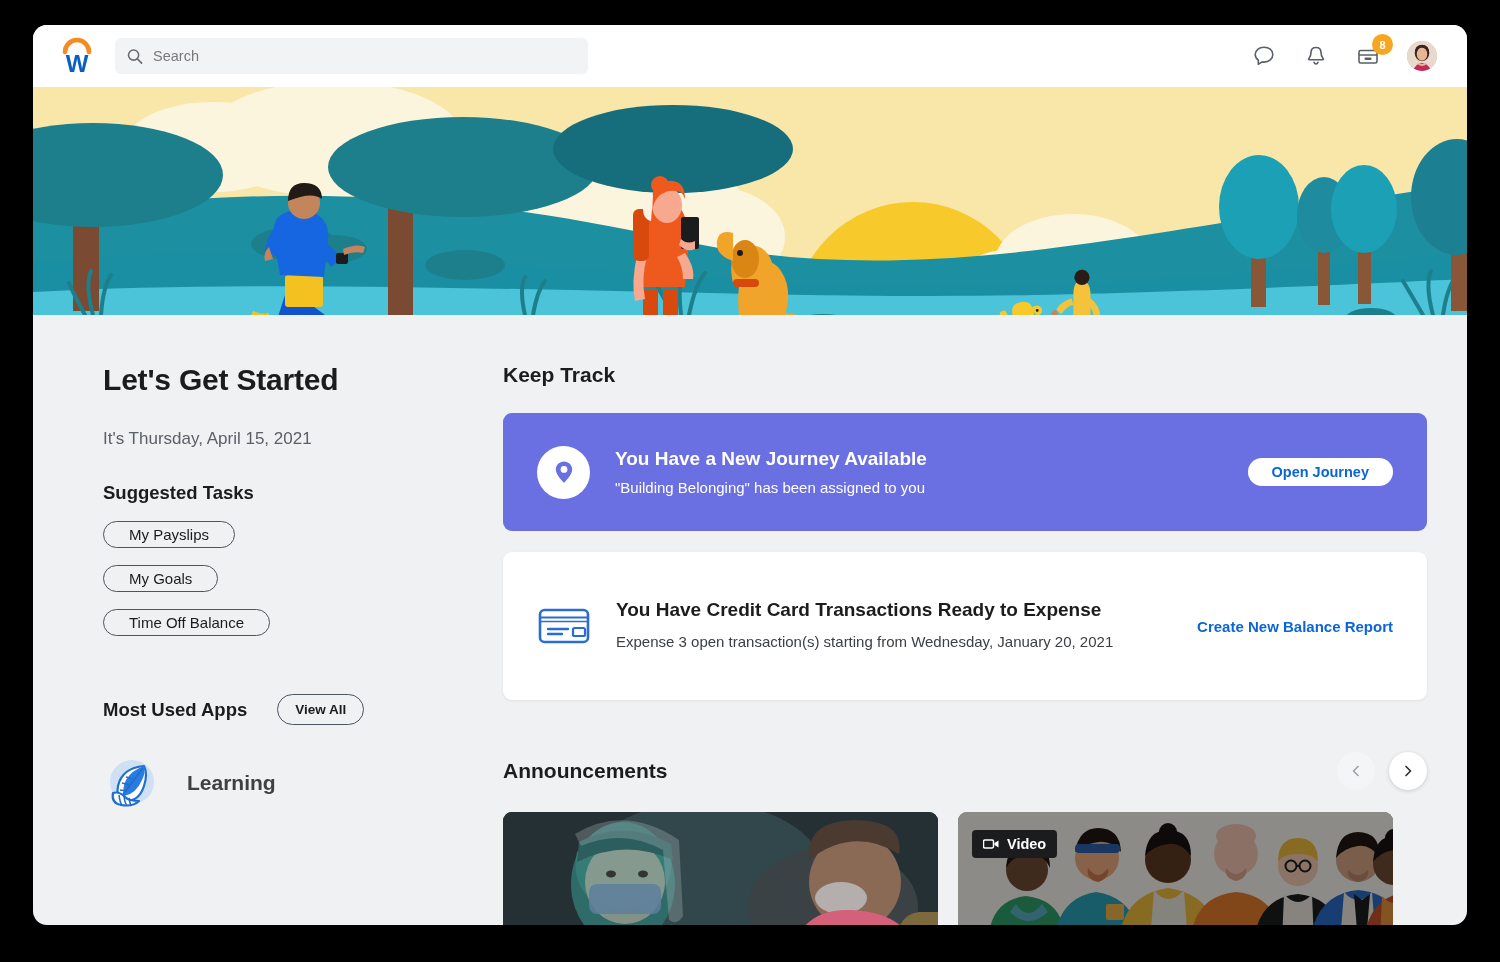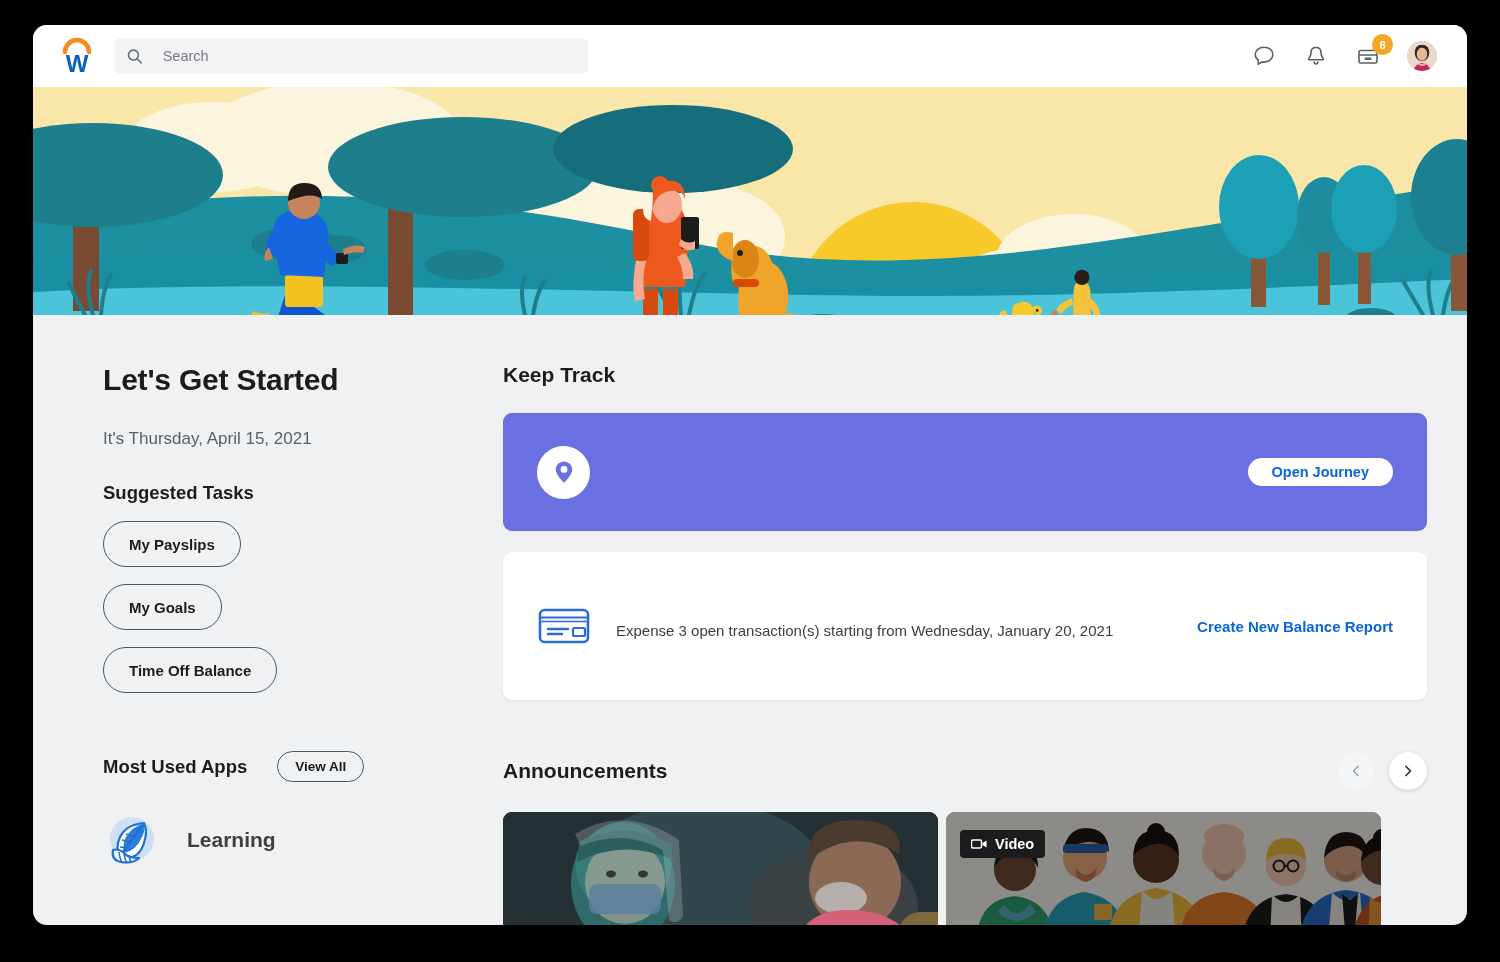--- a/index.html
+++ b/index.html
@@ -30,21 +30,21 @@
   }
   .wd-logo { width: 44px; height: 44px; position: relative; flex: 0 0 auto; }
   .search-wrap {
     margin-left: 16px; width: 473px; height: 36px;
     background: #F2F3F4; border-radius: 6px;
     display: flex; align-items: center; padding: 0 12px;
   }
   .search-input {
     border: none; outline: none; background: transparent;
     font-family: "Liberation Sans", sans-serif; font-size: 14.5px;
-    color: #be185d; margin-left: 20px; width: 100%;
+    color: #be185d; margin-left: 10px; width: 100%;
   }
   .search-input::placeholder { color: #77797d; }
   .header-right { margin-left: auto; display: flex; align-items: center; gap: 26px; padding-right: 8px; }
   .hicon { width: 26px; height: 26px; position: relative; cursor: pointer; }
   .badge {
     position: absolute; top: -9px; right: -12px;
     width: 21px; height: 21px; border-radius: 50%;
     background: #F5A623; color: #fff;
     font-size: 11px; font-weight: bold;
     display: flex; align-items: center; justify-content: center;
@@ -58,23 +58,23 @@
   #hero { position: relative; height: 228px; overflow: hidden; background: #F7E6A8; }
 
   
   #body { display: flex; height: 610px; }
   #sidebar { width: 470px; padding: 48px 0 0 70px; }
   h1.page-title { font-size: 30px; font-weight: bold; color: #1b1c1d; letter-spacing: -0.2px; }
   .date-line { margin-top: 32px; font-size: 17px; color: #5a6068; }
   h2.sub { margin-top: 33px; font-size: 18.5px; font-weight: bold; color: #1b1c1d; }
   .pill {
     display: inline-flex; align-items: center; justify-content: center;
-    height: 46px; padding: 0 25px; margin-top: 17px;
+    height: 27px; padding: 0 25px; margin-top: 17px;
     border: 1.6px solid #4b5560; border-radius: 24px;
-    font-size: 15px; font-weight: bold; color: #1b1c1d;
+    font-size: 15px; font-weight: normal; color: #1b1c1d;
     background: transparent; cursor: pointer; font-family: "Liberation Sans", sans-serif;
   }
   .pillrow { display: block; }
   .apps-head { margin-top: 58px; display: flex; align-items: center; }
   .apps-head h2 { font-size: 18.5px; font-weight: bold; color: #1b1c1d; }
   .viewall {
     margin-left: 30px; height: 31px; padding: 0 17px;
     border: 1.4px solid #4b5560; border-radius: 20px;
     font-size: 13.5px; font-weight: bold; color: #1b1c1d;
     background: transparent; cursor: pointer; font-family: "Liberation Sans", sans-serif;
@@ -119,21 +119,21 @@
   }
 
   .ann-head { margin-top: 52px; display: flex; align-items: center; gap: 21px; }
   .carousel-btns { margin-left: auto; display: flex; gap: 14px; }
   .cbtn {
     width: 38px; height: 38px; border-radius: 50%; border: none;
     display: flex; align-items: center; justify-content: center; cursor: pointer;
   }
   .cbtn.prev { background: #F4F5F6; }
   .cbtn.next { background: #fff; box-shadow: 0 1px 4px rgba(0,0,0,.16); }
-  .ann-row { margin-top: 22px; display: flex; gap: 8px; }
+  .ann-row { margin-top: 22px; display: flex; gap: 20px; }
   .ann-card {
     width: 435px; height: 130px; border-radius: 9px;
     overflow: hidden; position: relative; cursor: pointer; background: #2b3136;
   }
   .vid-badge {
     position: absolute; left: 14px; top: 18px; height: 28px;
     background: #1b1c1d; border-radius: 4px; display: flex; align-items: center;
     padding: 0 11px; gap: 8px; z-index: 5;
   }
   .vid-badge span { color: #fff; font-size: 14.5px; font-weight: bold; }
@@ -367,35 +367,40 @@
     <div id="main">
       <h2 class="section">Keep Track</h2>
 
       <div class="card-journey">
         <div class="pin-circle">
           <svg width="30" height="30" viewBox="0 0 30 30">
             <path d="M15 4.5c-4.6 0-8.2 3.6-8.2 8.1 0 6 8.2 13.2 8.2 13.2s8.2-7.2 8.2-13.2c0-4.5-3.6-8.1-8.2-8.1z" fill="#6A6FE2"></path>
             <circle cx="15" cy="12.4" r="3.4" fill="#fff"></circle>
           </svg>
         </div>
+        <div class="journey-text">
+          <div class="journey-title">You Have a New Journey Available</div>
+          <div class="journey-sub">"Building Belonging" has been assigned to you</div>
+        </div>
         <button class="btn-white">Open Journey</button>
       </div>
 
       <div class="card-expense">
         <div class="cc-ico">
           <svg width="54" height="44" viewBox="0 0 54 44">
             <rect x="3" y="6" width="48" height="32" rx="4.5" fill="none" stroke="#2B6CD4" stroke-width="2.6"></rect>
             <line x1="3" y1="13.5" x2="51" y2="13.5" stroke="#2B6CD4" stroke-width="2.2"></line>
             <line x1="3" y1="17.5" x2="51" y2="17.5" stroke="#2B6CD4" stroke-width="1.6"></line>
             <line x1="11" y1="25" x2="31" y2="25" stroke="#2B6CD4" stroke-width="2.4" stroke-linecap="round"></line>
             <line x1="11" y1="30" x2="25" y2="30" stroke="#2B6CD4" stroke-width="2.4" stroke-linecap="round"></line>
             <rect x="36" y="24" width="12" height="8" rx="1.6" fill="none" stroke="#2B6CD4" stroke-width="2.2"></rect>
           </svg>
         </div>
         <div class="exp-text">
+          <div class="exp-title">You Have Credit Card Transactions Ready to Expense</div>
           <div class="exp-sub">Expense 3 open transaction(s) starting from Wednesday, January 20, 2021</div>
         </div>
         <div class="link-blue">Create New Balance Report</div>
       </div>
 
       <div class="ann-head">
         <h2 class="section">Announcements</h2>
         <div class="carousel-btns">
           <button class="cbtn prev">
             <svg width="12" height="12" viewBox="0 0 12 12">

